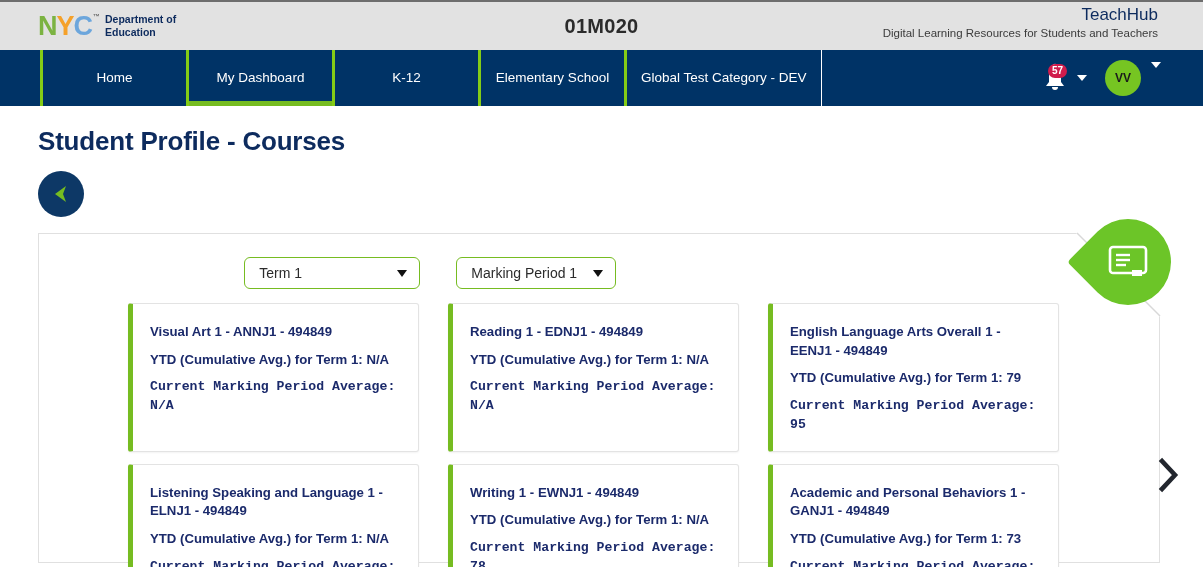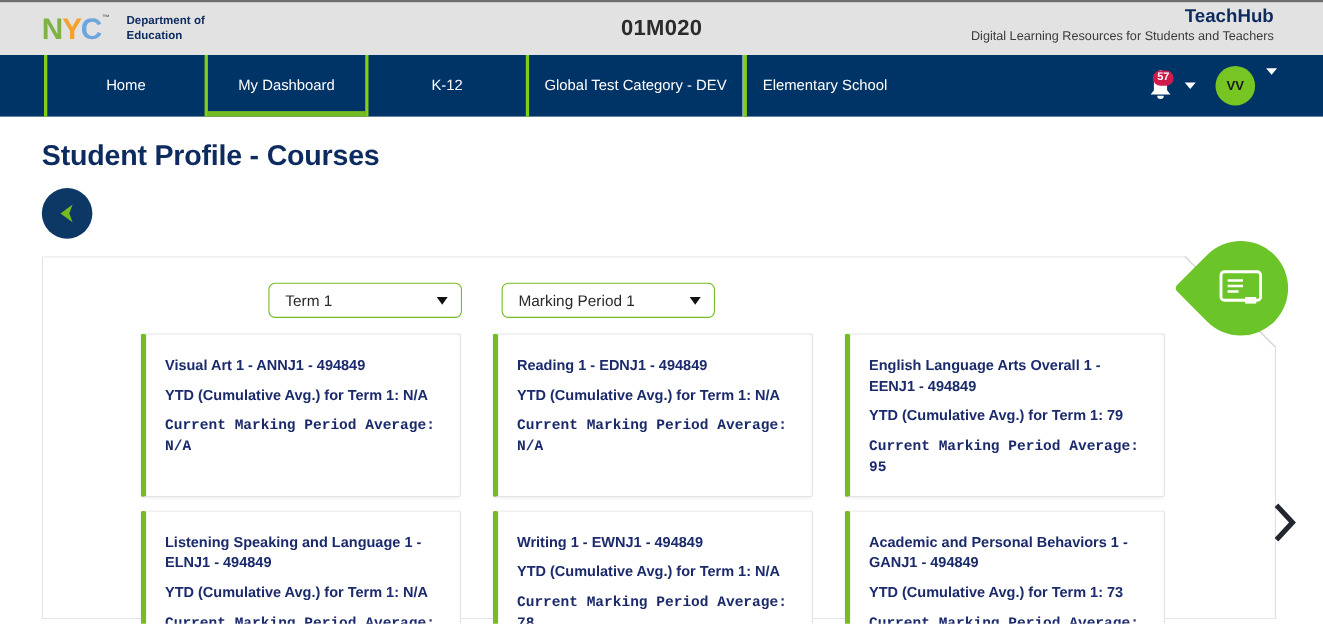--- a/index.html
+++ b/index.html
@@ -36,21 +36,21 @@
     font-weight: bold;
     font-size: 27px;
     letter-spacing: -1px;
     line-height: 1;
   }
   .nyc-n { color: #7cb342; }
   .nyc-y { color: #f5a12a; }
   .nyc-c { color: #6ca6dc; }
   .nyc-tm { font-size: 7px; color: #6e6e6e; vertical-align: super; margin-left:1px; }
   .doe-text {
-    margin-left: 16px;
+    margin-left: 6px;
     color: #0d2b5e;
     font-size: 10.5px;
     font-weight: bold;
     line-height: 1.22;
   }
 
   .school-code {
     position: absolute;
     left: 0; right: 0;
     text-align: center;
@@ -63,21 +63,21 @@
 
   .brand-block {
     position: absolute;
     right: 45px;
     top: 2px;
     text-align: right;
   }
   .brand-title {
     color: #0d2b5e;
     font-size: 17px;
-    font-weight: bold;
+    font-weight: normal;
     line-height: 1.3;
   }
   .brand-sub {
     color: #3b3b3b;
     font-size: 11.5px;
     line-height: 1.3;
   }
 
   
   .navbar {
@@ -241,21 +241,21 @@
     height: 32px;
     display: flex;
     align-items: center;
     padding: 0 30px 0 14px;
     font-size: 14px;
     color: #2b2b2b;
     cursor: pointer;
     user-select: none;
   }
   .select-box.w1 { width: 176px; margin-left: 22px; }
-  .select-box.w2 { width: 194px; margin-left: 22px; }
+  .select-box.w2 { width: 160px; margin-left: 22px; }
   .select-arrow {
     position: absolute;
     right: 12px;
     width: 0; height: 0;
     border-left: 5px solid transparent;
     border-right: 5px solid transparent;
     border-top: 7px solid #111111;
   }
 
   
@@ -332,25 +332,25 @@
 
   <div class="nav-item">
     <span>Home</span>
   </div>
   <div class="nav-item active">
     <span>My Dashboard</span>
   </div>
   <div class="nav-item">
     <span>K-12</span>
   </div>
+  <div class="nav-item">
+    <span>Elementary School</span>
+  </div>
   <div class="nav-item last">
     <span>Global Test Category - DEV</span>
-  </div>
-  <div class="nav-item">
-    <span>Elementary School</span>
   </div>
 
   <div class="nav-right">
 
     <div class="bell-wrap">
       <span class="badge">57</span>
       <svg width="28" height="30" viewBox="0 0 28 30">
         <path d="M14 3 L20 9 L20 19 L23 23 L5 23 L8 19 L8 9 Z" fill="#ffffff"></path>
         <circle cx="14" cy="3" r="2.2" fill="#ffffff"></circle>
         <path d="M11 24 a3 3 0 0 0 6 0 z" fill="#ffffff"></path>

